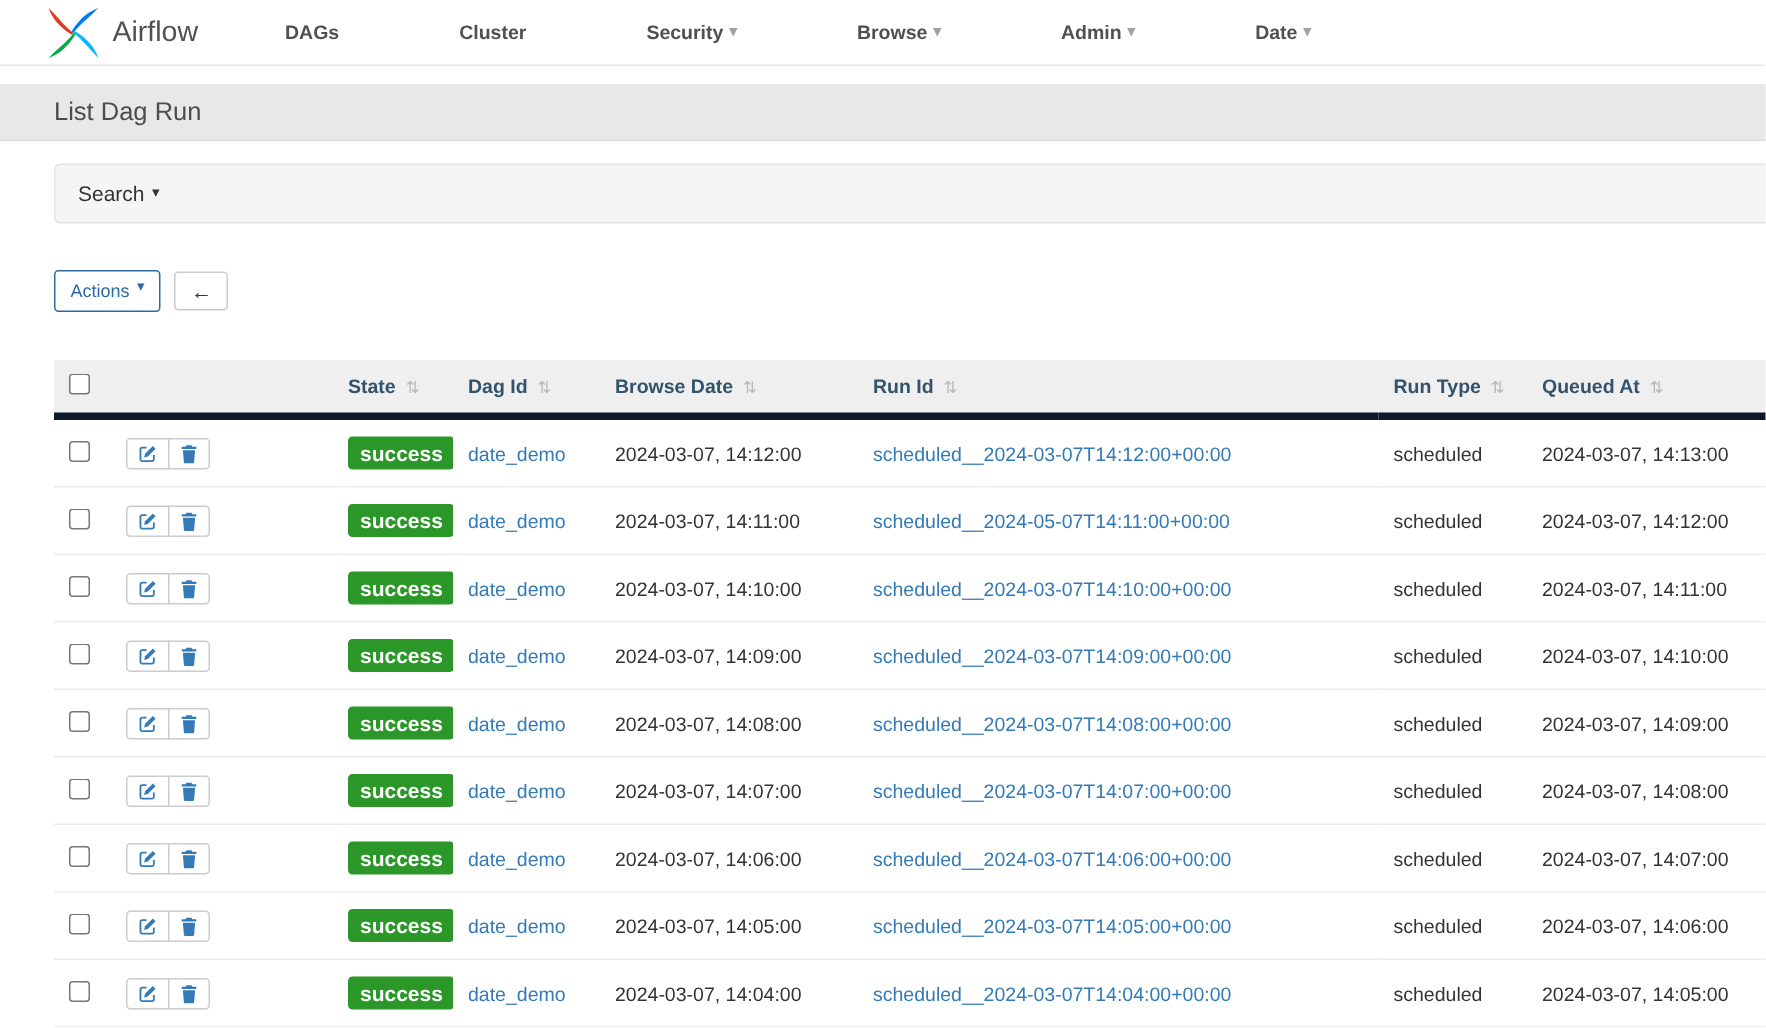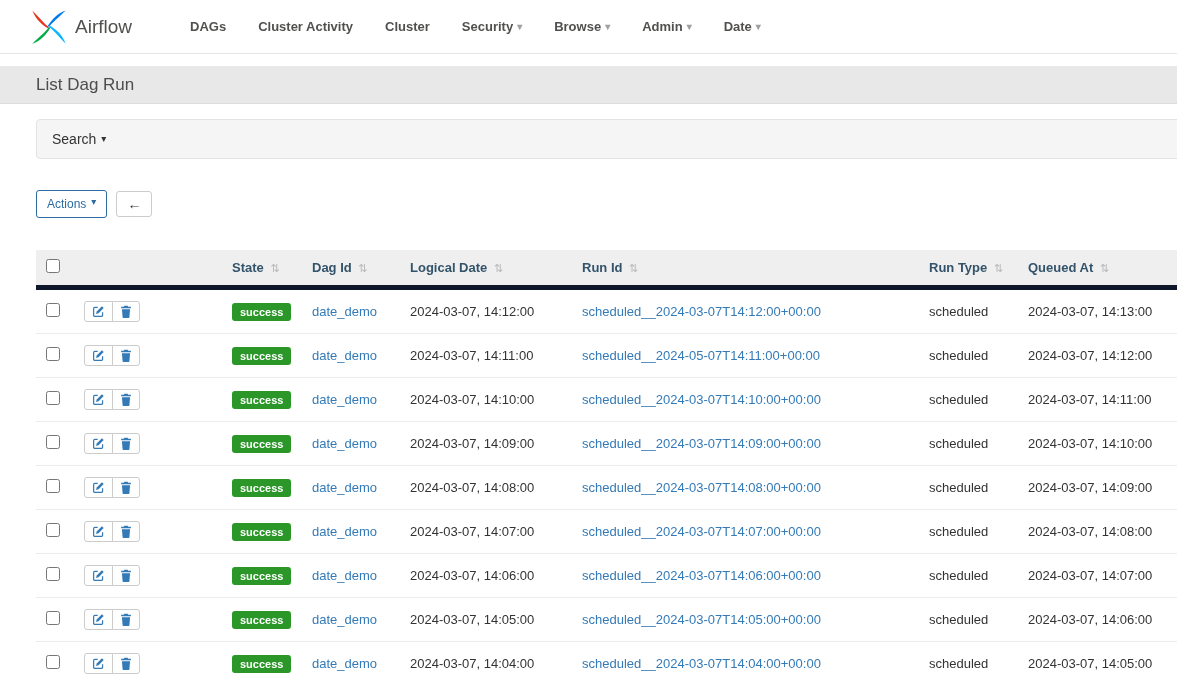--- a/index.html
+++ b/index.html
@@ -1,24 +1,24 @@
 <!DOCTYPE html>
 <html style="--success-badge: #2a9728; --link: #337ab7; --accent: #2d6ca2;"><head>
 <meta charset="utf-8">
 <style>
   * { box-sizing: border-box; margin: 0; padding: 0; }
   html, body { width: 1177px; height: 685px; overflow: hidden; background: #fff;
     font-family: "Liberation Sans", sans-serif; color: #333; }
 
   
-  .navbar { height: 54px; display: flex; align-items: center; padding-left: 30px;
+  .navbar { height: 44px; display: flex; align-items: center; padding-left: 30px;
     background: #fff; border-bottom: 1px solid #e7e7e7; }
   .brand { display: flex; align-items: center; gap: 7px; cursor: pointer; }
   .brand-text { font-size: 19px; color: #51504f; }
-  .nav-menu { display: flex; margin-left: 42px; }
+  .nav-menu { display: flex; margin-left: 42px; gap: 48px; }
   .nav-item { display: flex; align-items: center; gap: 4px; padding: 10px 16px;
     font-size: 13px; font-weight: bold; color: #51504f; text-decoration: none; cursor: pointer; }
   .caret { color: #a0a0a0; font-size: 10px; line-height: 1; }
 
   
   .content { width: 1410px; }
   .panel-header { margin-top: 12px; background: #e8e8e8; border-bottom: 1px solid #dcdcdc;
     height: 38px; display: flex; align-items: center; padding: 0 36px;
     font-size: 17px; color: #4d4d4d; }
 
@@ -39,21 +39,21 @@
   
   .table-wrap { margin: 32px 0 0 36px; }
   table { border-collapse: collapse; table-layout: fixed; width: 1250px; font-size: 13px; }
   thead th { background: #efefef; text-align: left; padding: 9px 10px;
     color: #33536b; font-size: 13px; border-bottom: 5px solid #0f172a; cursor: pointer; }
   .sort-icon { color: #b9b9b9; font-size: 11px; font-weight: normal; margin-left: 3px; }
   tbody td { padding: 11px 10px; border-bottom: 1px solid #ececec; color: #333;
     white-space: nowrap; overflow: hidden; }
   tbody a { color: var(--link, #337ab7); text-decoration: none; cursor: pointer; }
   .badge-success { display: inline-block; background: var(--success-badge, #2a9728);
-    color: #fff; font-size: 11px; font-weight: bold; padding: 3px 8px; border-radius: 3px; }
+    color: #fff; font-size: 14px; font-weight: bold; padding: 3px 8px; border-radius: 3px; }
   input[type="checkbox"] { width: 14px; height: 14px; cursor: pointer; }
 
   .btn-group { display: inline-flex; }
   .icon-btn { border: 1px solid #cccccc; background: #fff; padding: 3px 7px;
     display: inline-flex; align-items: center; cursor: pointer; }
   .icon-btn:first-child { border-radius: 3px 0 0 3px; }
   .icon-btn + .icon-btn { margin-left: -1px; border-radius: 0 3px 3px 0; }
 </style>
 </head>
 <body>
@@ -69,24 +69,20 @@
       </g>
     </svg>
     <span class="brand-text">Airflow</span>
   </div>
   <nav class="nav-menu">
   <a class="nav-item">
     <span>DAGs</span>
 
   </a>
 
-  <a class="nav-item">
-    <span>Cluster Activity</span>
-
-  </a>
 
   <a class="nav-item">
     <span>Cluster</span>
 
   </a>
 
   <a class="nav-item">
     <span>Security</span>
     <span class="caret">▾</span>
   </a>
@@ -151,21 +147,21 @@
     <span>State</span>
     <span class="sort-icon">⇅</span>
   </th>
 
   <th>
     <span>Dag Id</span>
     <span class="sort-icon">⇅</span>
   </th>
 
   <th>
-    <span>Logical Date</span>
+    <span>Browse Date</span>
     <span class="sort-icon">⇅</span>
   </th>
 
   <th>
     <span>Run Id</span>
     <span class="sort-icon">⇅</span>
   </th>
 
   <th>
     <span>Run Type</span>

